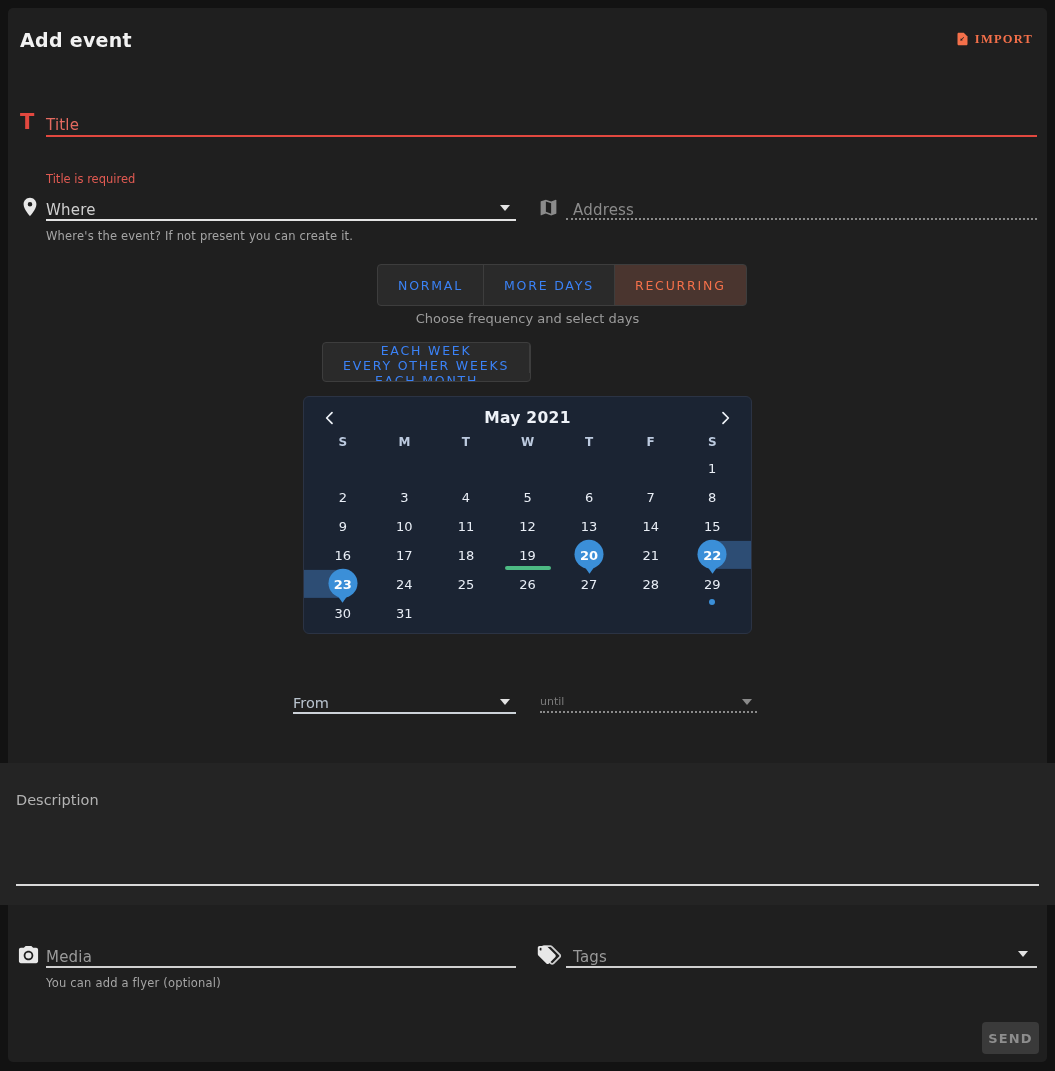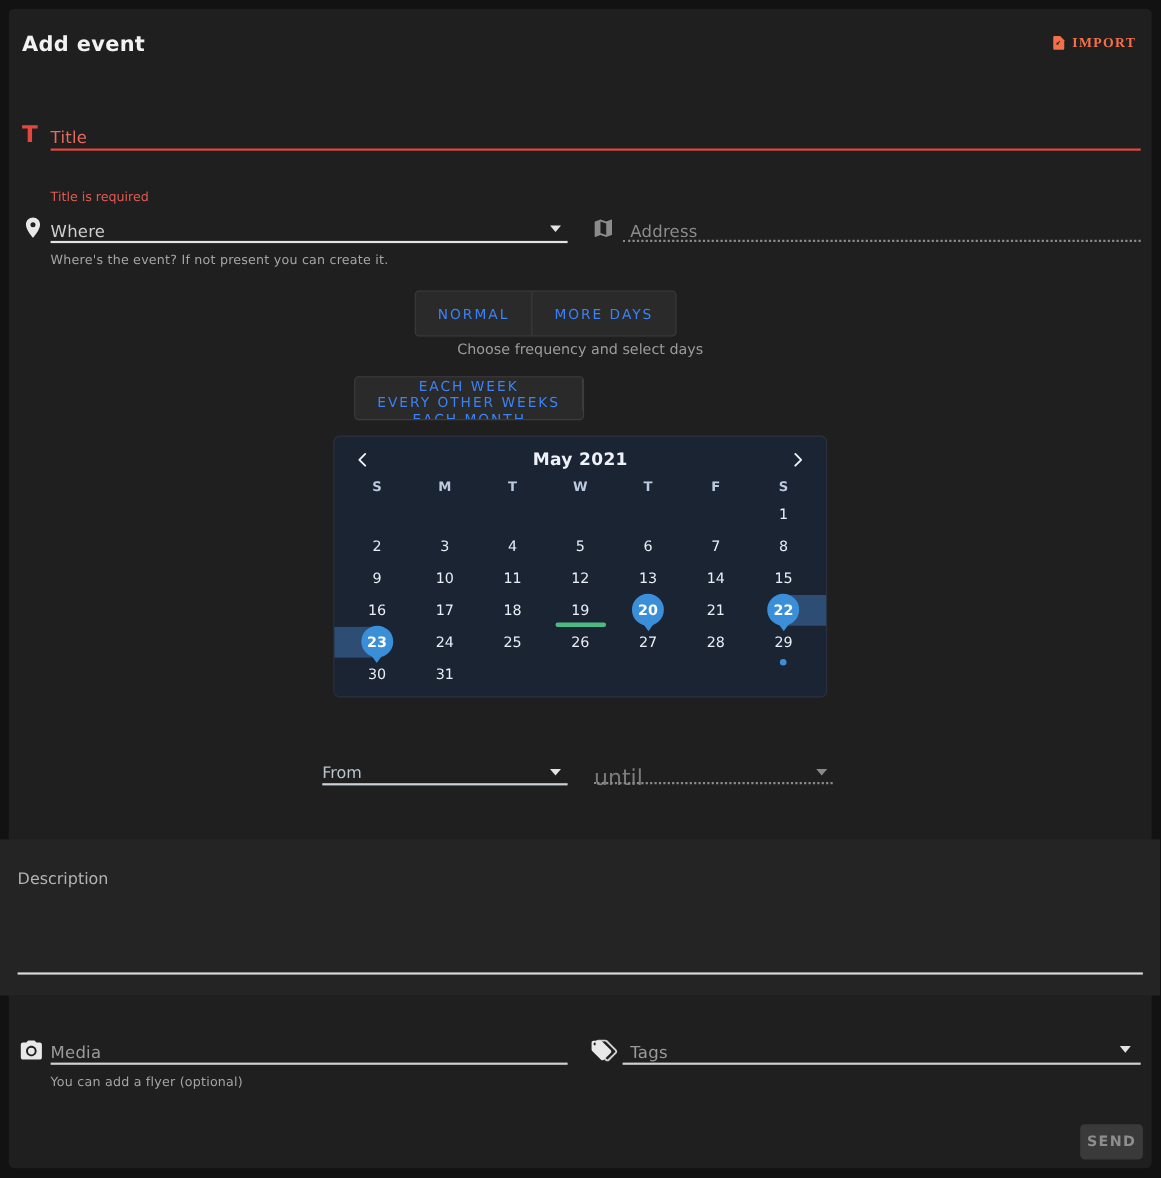--- a/index.html
+++ b/index.html
@@ -92,20 +92,21 @@
     <svg width="21" height="21" viewBox="0 0 24 24">
         <path fill="#8b8b8b" d="M20.5 3l-.16.03L15 5.1 9 3 3.36 4.9c-.21.07-.36.25-.36.48V20.5c0 .28.22.5.5.5l.16-.03L9 18.9l6 2.1 5.64-1.9c.21-.07.36-.25.36-.48V3.5c0-.28-.22-.5-.5-.5zM15 19l-6-2.11V5l6 2.11V19z"></path>
       </svg>
   </span>
   <div class="abs ph15" style="left:573px;top:201px;color:#8b8b8b;">Address</div>
   <div class="dotted" style="left:566px;width:471px;top:218px;"></div>
 
   <div class="seg" style="left:377px;top:264px;height:42px;" id="mode-tabs">
       <button>NORMAL</button>
       <button>MORE DAYS</button>
+      <button class="selected">RECURRING</button>
     </div>
   <div class="abs center-note" style="top:311px;">Choose frequency and select days</div>
 
   <div class="seg" style="left:322px;top:342px;height:40px;flex-direction:column;" id="freq-tabs">
       <button>EACH WEEK</button>
       <button>EVERY OTHER WEEKS</button>
       <button>EACH MONTH</button>
     </div>
 
   <div class="calendar">
@@ -254,21 +255,21 @@
           <div class="cal-cell"></div>
           <div class="cal-cell"></div>
           <div class="cal-cell"></div>
         </div>
       </div>
   </div>
 
   <div class="abs" style="left:293px;top:695px;font-size:14.5px;color:#b9c3ce;">From</div>
   <div class="abs arrow" style="left:500px;top:699px;"></div>
   <div class="underline" style="left:293px;width:223px;top:712px;height:1.5px;background:#ccd2d8;"></div>
-  <div class="abs" style="left:540px;top:695px;font-size:20px;color:#7b7b7b;">until</div>
+  <div class="abs" style="left:540px;top:695px;font-size:11px;color:#7b7b7b;">until</div>
   <div class="abs arrow gray" style="left:742px;top:699px;"></div>
   <div class="dotted" style="left:540px;width:217px;top:711px;"></div>
 
   <div class="abs" style="left:16px;top:792px;font-size:14.5px;color:#b3b3b3;">Description</div>
   <div class="underline" style="left:16px;width:1023px;top:884px;height:1.5px;background:#d9d9d9;"></div>
 
   <span class="abs" style="left:17px;top:944px;">
     <svg width="23" height="23" viewBox="0 0 24 24">
         <path fill="#e8e8e8" d="M9 2L7.17 4H4c-1.1 0-2 .9-2 2v12c0 1.1.9 2 2 2h16c1.1 0 2-.9 2-2V6c0-1.1-.9-2-2-2h-3.17L15 2H9zm3 15c-2.76 0-5-2.24-5-5s2.24-5 5-5 5 2.24 5 5-2.24 5-5 5zm0-1.8a3.2 3.2 0 1 0 0-6.4 3.2 3.2 0 0 0 0 6.4z"></path>
       </svg>

